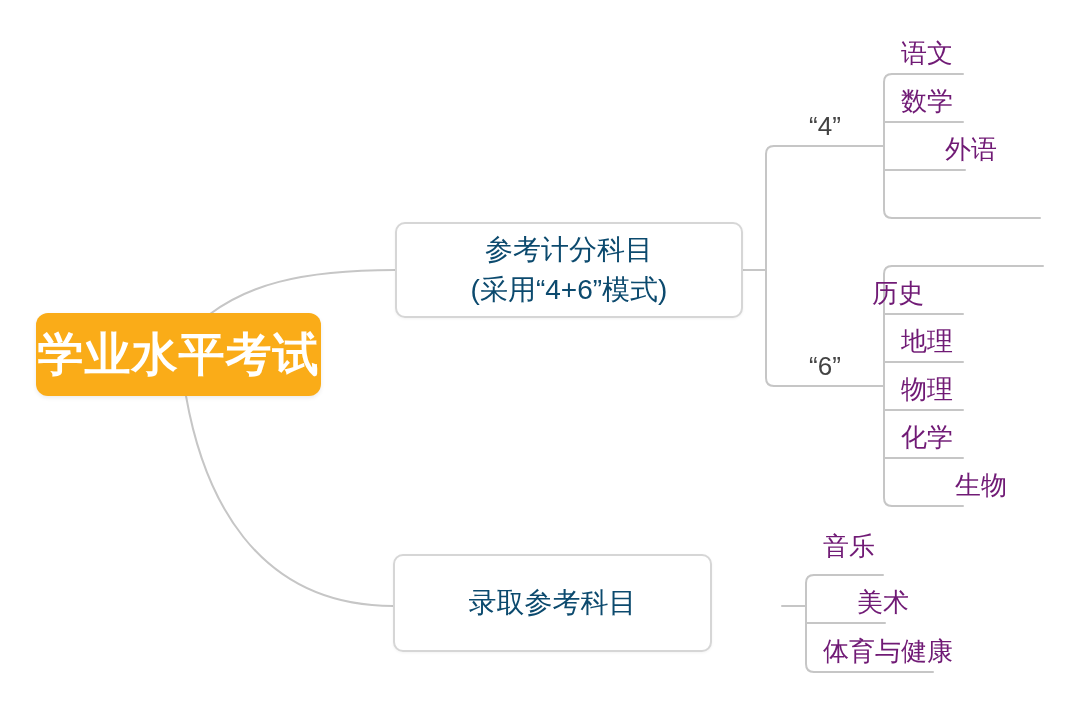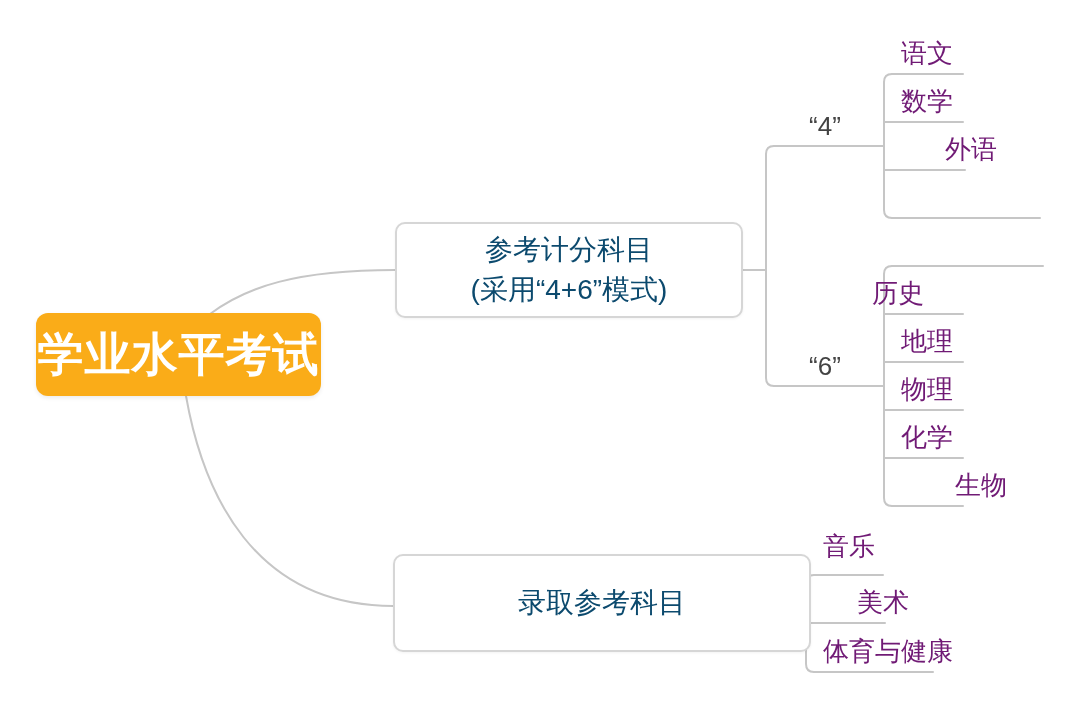--- a/index.html
+++ b/index.html
@@ -41,21 +41,21 @@
     border: 2px solid #d6d6d6;
     border-radius: 10px;
     color: #0c4a6e;
     font-size: 28px;
     font-weight: 500;
     line-height: 40px;
     text-align: center;
     box-shadow: 0 1px 3px rgba(0,0,0,0.05);
   }
   .branch-scored { left: 395px; top: 222px; width: 348px; height: 96px; }
-  .branch-reference { left: 393px; top: 554px; width: 418px; height: 98px; }
+  .branch-reference { left: 393px; top: 554px; width: 319px; height: 98px; }
   .group-label {
     position: absolute;
     left: 766px; width: 118px; height: 40px;
     box-sizing: border-box;
     display: flex;
     align-items: flex-end;
     justify-content: center;
     padding-bottom: 6px;
     color: #434343;
     font-size: 26px;

